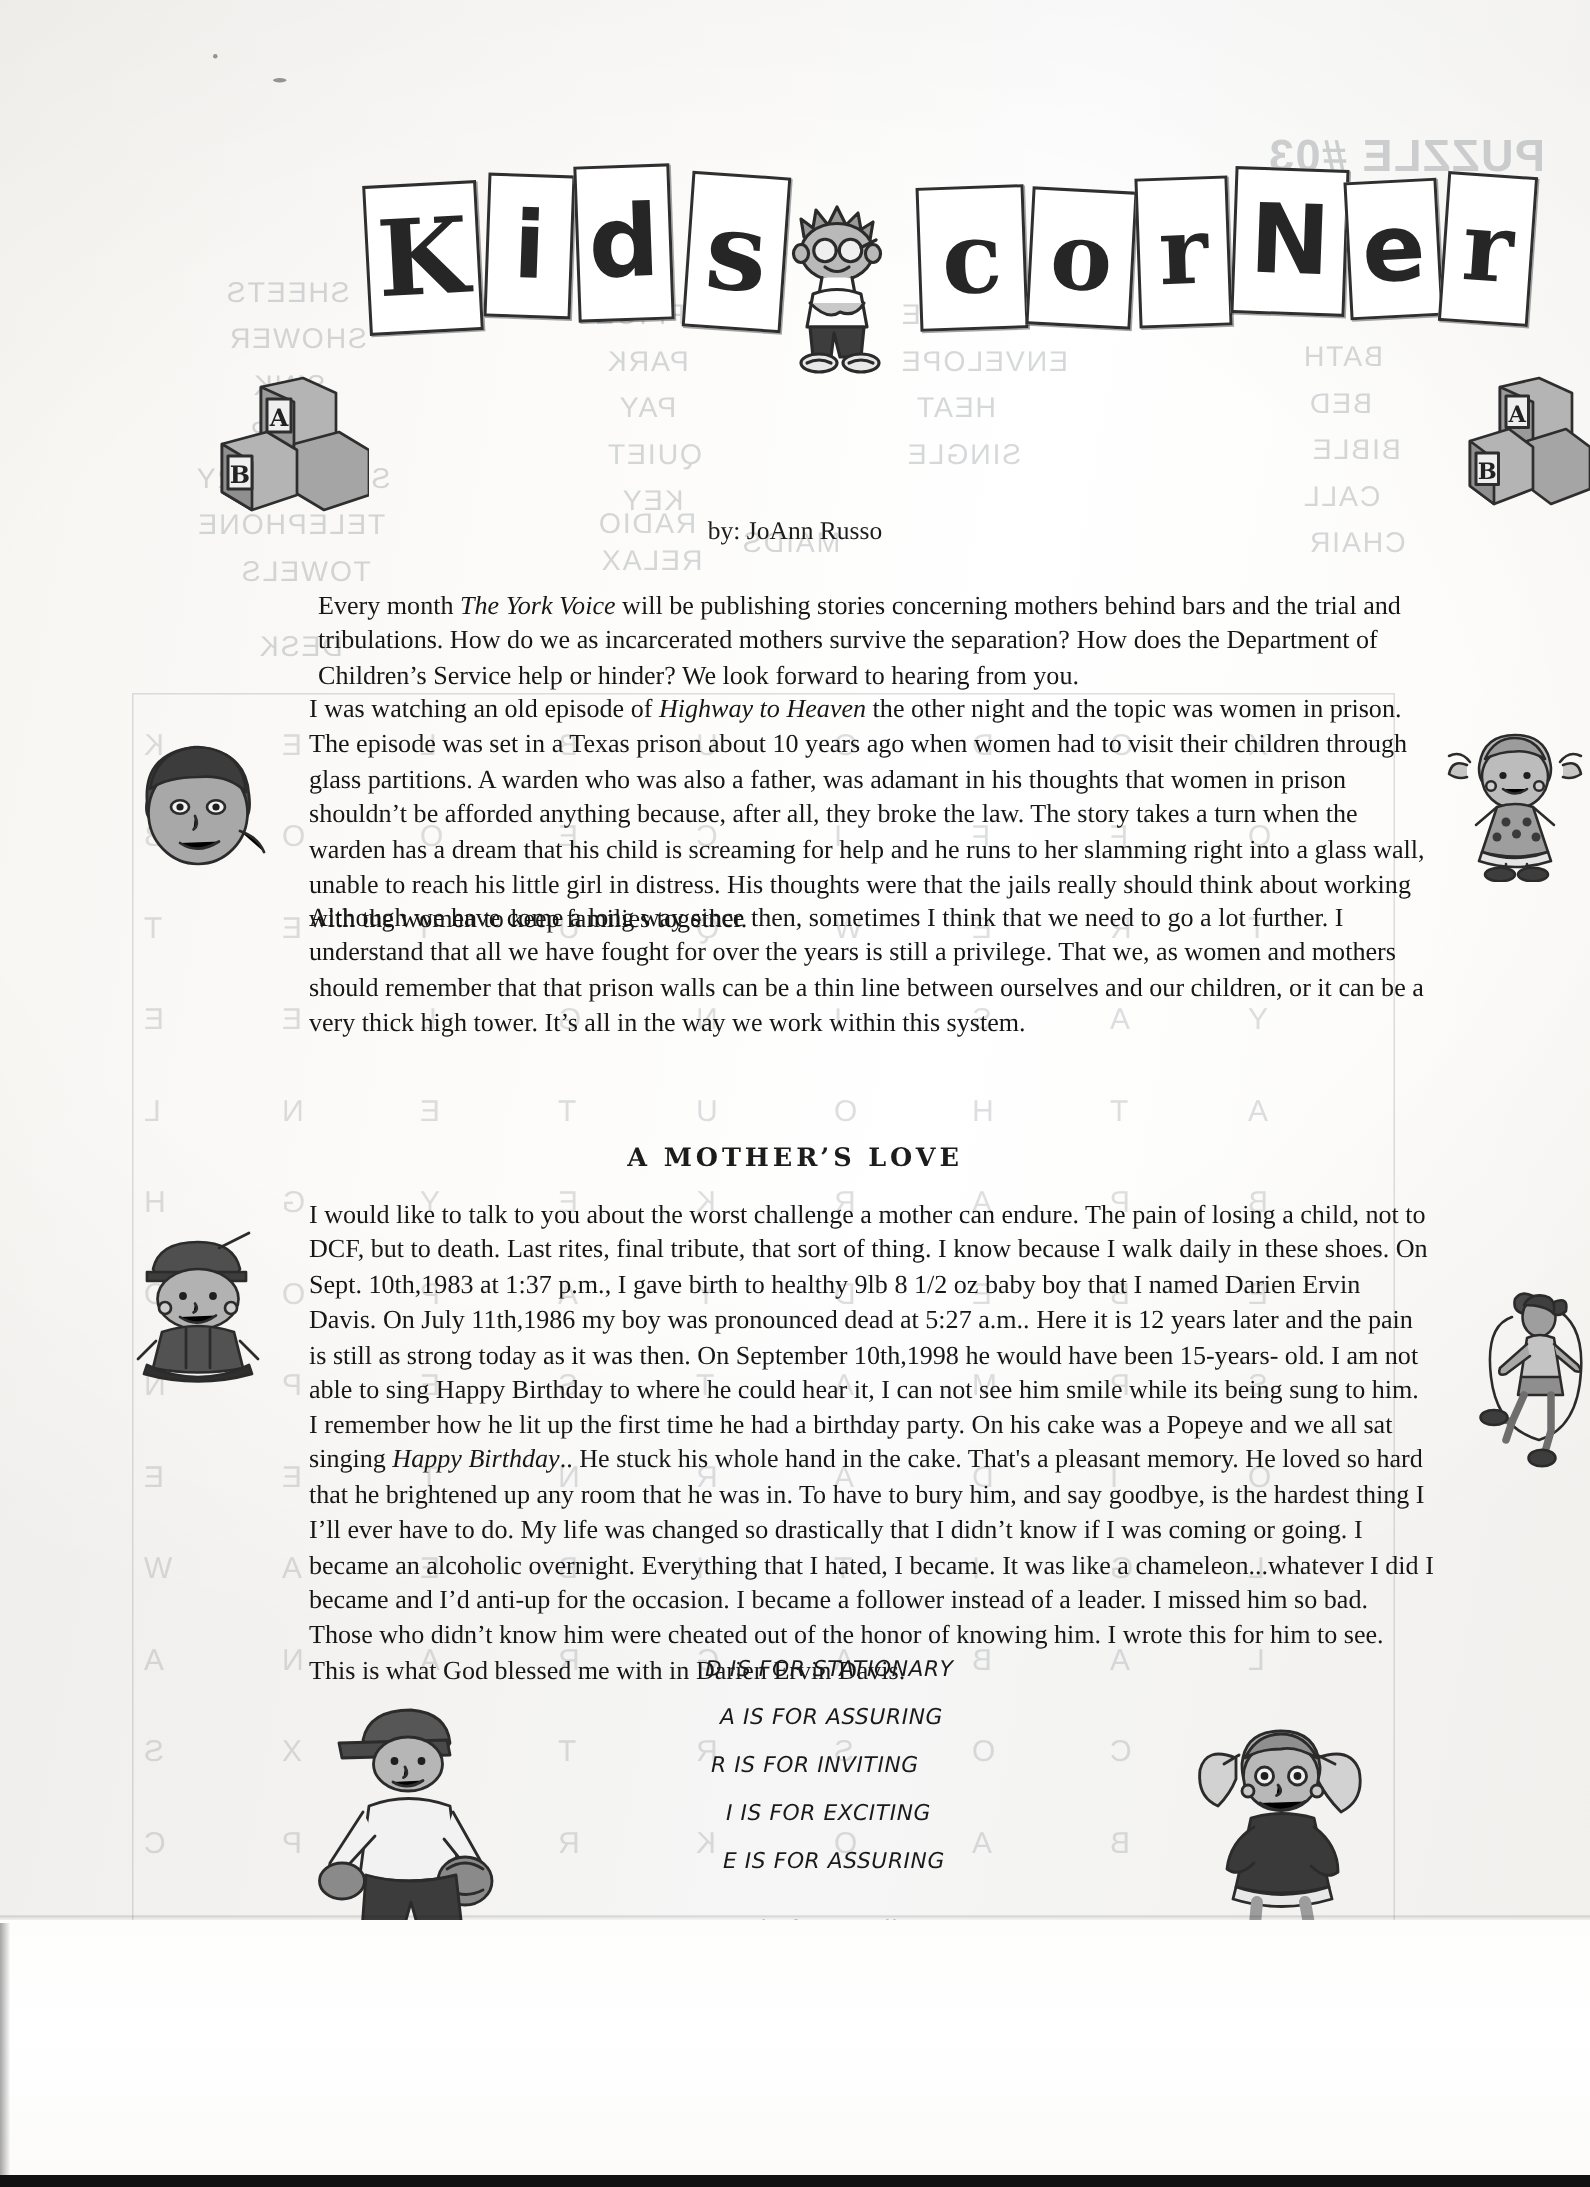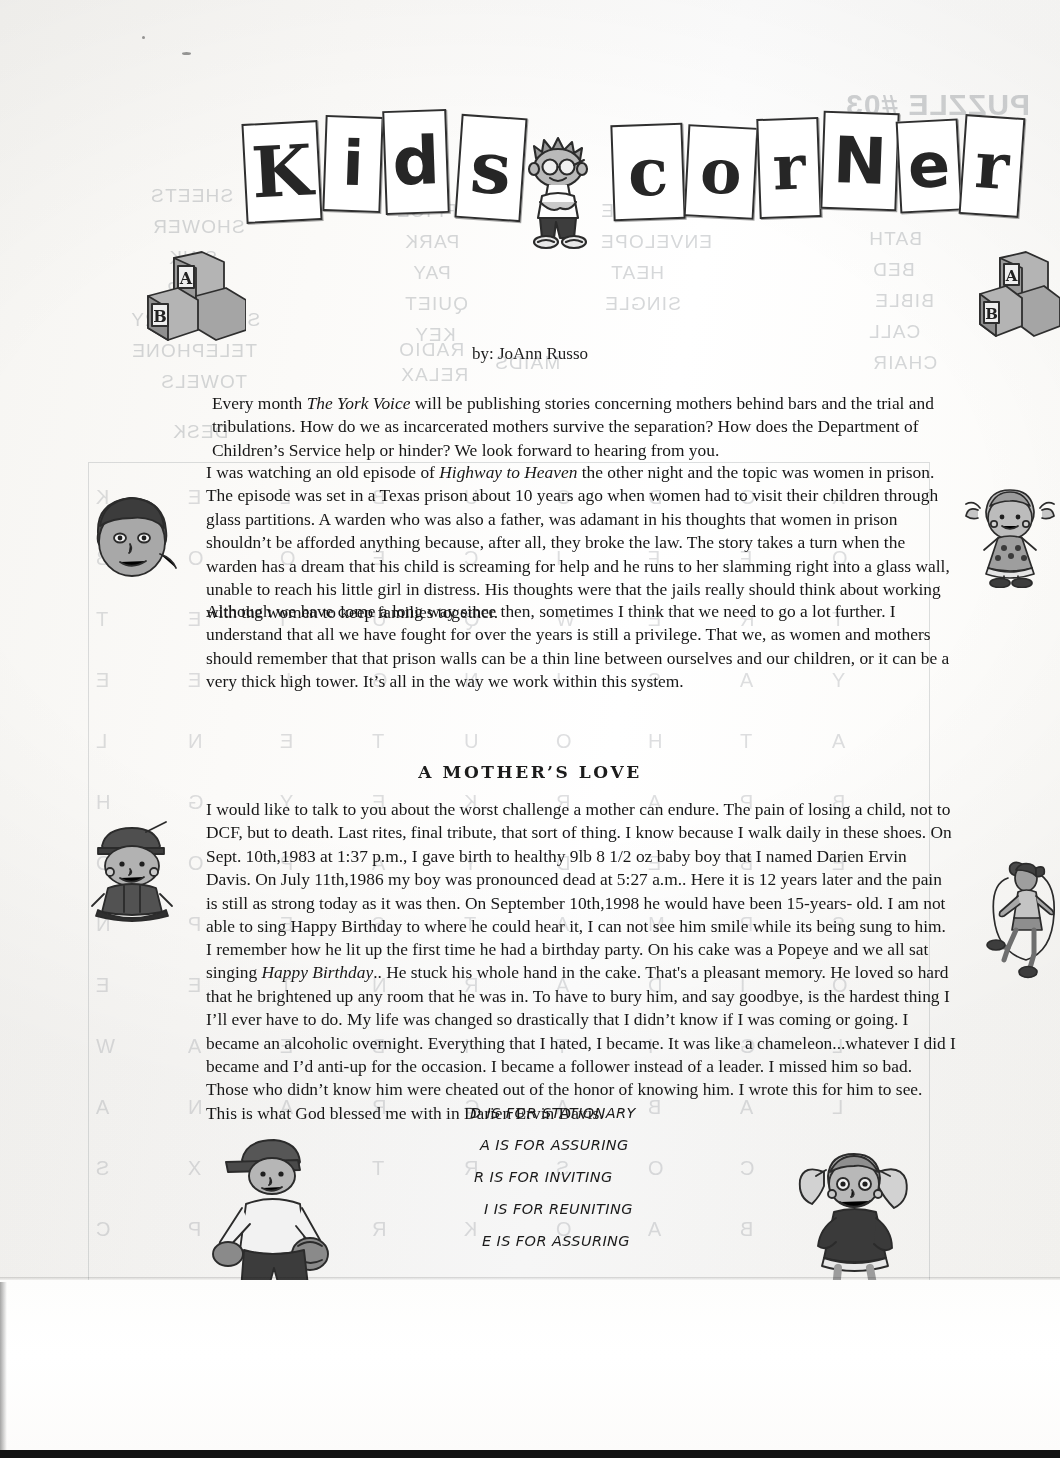--- a/index.html
+++ b/index.html
@@ -577,21 +577,21 @@
   <div class="heading-display" style="left:380px; top:762px; width:300px;">A MOTHER’S LOVE</div>
 
   <div class="para" style="left:206px; top:798px; width:750px;">I would like to talk to you about the worst challenge a mother can endure. The pain of losing a child, not to DCF, but to death. Last rites, final tribute, that sort of thing.  I know because I walk daily in these shoes. On Sept. 10th,1983 at 1:37 p.m., I gave birth to healthy 9lb 8 1/2 oz baby boy that I named  Darien Ervin Davis. On July 11th,1986 my boy was pronounced dead at 5:27 a.m..  Here it is 12 years later and the pain is still as strong today as it was then.  On September 10th,1998 he would have been 15-years- old.  I am not able to sing Happy Birthday to where he could hear it, I can not see him smile while its being sung to him.</div>
 
   <div class="para" style="left:206px; top:938px; width:750px;">I remember  how he lit  up  the first time he had a birthday party.  On his cake was a Popeye and we all sat singing <em>Happy Birthday</em>..  He stuck his whole hand in the cake. That's a pleasant memory.  He loved so hard that he brightened up any room that he was in.  To have to bury him, and say goodbye, is the hardest thing I  I’ll ever have to do.  My life was changed so drastically that I didn’t know if I was coming or going. I became an alcoholic overnight. Everything that I hated, I became.  It was like a chameleon...whatever I did I became and I’d anti-up for the occasion.  I became a follower instead of a leader. I missed him so bad. Those who didn’t know him were cheated out of the honor of knowing him. I wrote this for him to see.  This is what God blessed me with in Darien Ervin Davis.</div>
 
   <div class="poem">
     <div class="poem-line">D  IS FOR STATIONARY</div>
     <div class="poem-line" style="margin-left:10px;">A  IS FOR ASSURING</div>
     <div class="poem-line" style="margin-left:4px;">R  IS FOR INVITING</div>
-    <div class="poem-line" style="margin-left:14px;">I  IS FOR REUNITING</div>
+    <div class="poem-line" style="margin-left:14px;">I  IS FOR EXCITING</div>
     <div class="poem-line" style="margin-left:12px;">E  IS FOR ASSURING</div>
     <div class="poem-line lower" style="margin-left:18px;margin-top:28px;">N  is for needing</div>
   </div>
 
   <div class="scan-top-speck" style="left:142px; top:36px; width:3px; height:3px;"></div>
   <div class="scan-top-speck" style="left:182px; top:52px; width:9px; height:3px;"></div>
   <div class="stray-mark" style="left:184px; top:1349px; width:3px; height:7px;"></div>
   <div class="scan-seam"></div>
   <div class="scan-lower"></div>
   <div class="scan-left-edge"></div>

